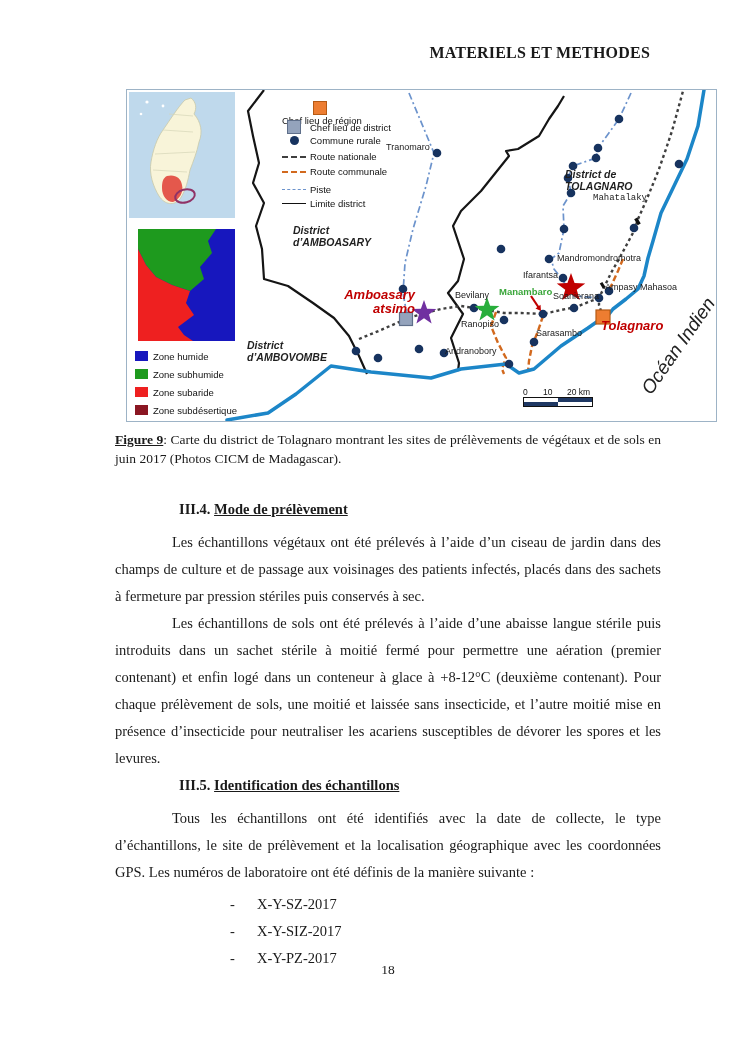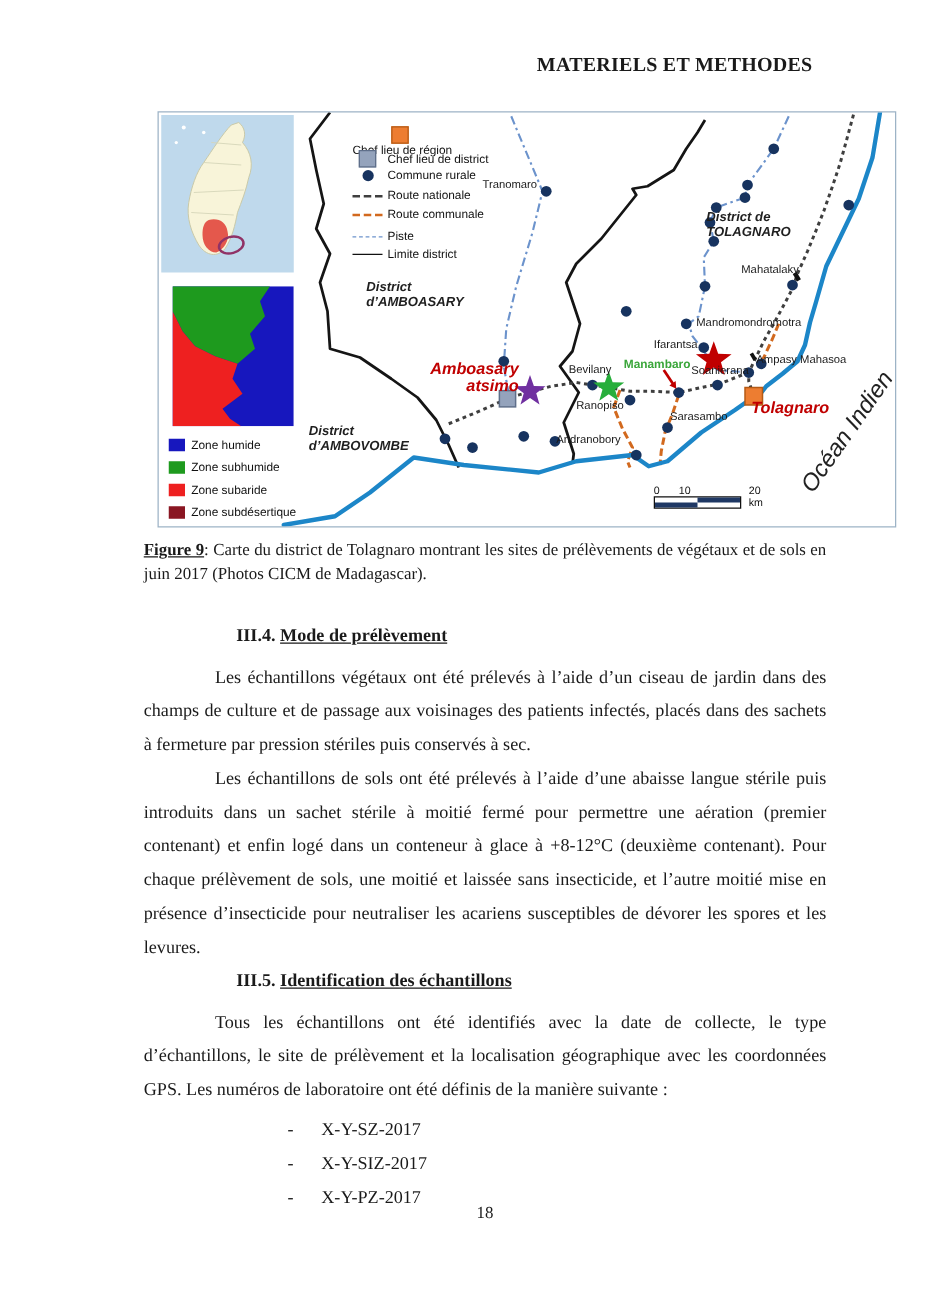--- a/index.html
+++ b/index.html
@@ -33,29 +33,29 @@
   .map-label{position:absolute;font-size:9px;color:#1a1a1a;white-space:nowrap;}
   .district-label{position:absolute;font-size:10.5px;font-weight:bold;font-style:italic;color:#1f1f1f;
                   text-align:left;line-height:12px;white-space:nowrap;}
   .red-label{position:absolute;font-size:13px;font-weight:bold;font-style:italic;color:#C00000;
              text-align:right;line-height:14px;white-space:nowrap;}
   .green-label{position:absolute;font-size:9.5px;font-weight:bold;color:#3AA63A;white-space:nowrap;}
   .ocean-label{position:absolute;font-size:19px;font-style:italic;color:#222;transform:rotate(-55deg);white-space:nowrap;}
   .scale{position:absolute;left:388px;top:297px;width:90px;font-size:8.5px;color:#111;}
   .scale-ticks{position:relative;height:10px;}
   .scale-ticks span{position:absolute;top:0;}
-  .st0{left:8px;} .st1{left:28px;} .st2{left:52px;margin-left:32px;}
+  .st0{left:8px;} .st1{left:28px;} .st2{left:52px;}
   .scale-bar{position:relative;margin-left:8px;width:68px;height:8px;border:1px solid #111;background:#fff;}
   .sb-seg{position:absolute;background:#1F3864;}
   .sb-a{left:0;top:4px;width:34px;height:4px;}
   .sb-b{left:34px;top:0;width:34px;height:4px;}
   
   .caption{position:absolute;left:115px;top:430px;width:546px;font-size:13.5px;line-height:19px;text-align:justify;}
   .cap-label{font-weight:bold;text-decoration:underline;}
-  .heading{position:absolute;left:132px;width:546px;font-size:14.5px;font-weight:bold;padding-left:57px;}
+  .heading{position:absolute;left:122px;width:546px;font-size:14.5px;font-weight:bold;padding-left:57px;}
   .h4{top:501px;} .h5{top:777px;}
   .heading .h-title{text-decoration:underline;}
   .para{position:absolute;left:115px;width:546px;font-size:14.5px;line-height:27px;text-align:justify;text-indent:57px;}
   .p1{top:529px;} .p2{top:610px;} .p3{top:805px;}
   .list{position:absolute;left:230px;top:891px;font-size:14.5px;line-height:27px;}
   .list-row{display:flex;}
   .list-marker{width:27px;flex:0 0 auto;}
   .page-number{position:absolute;left:115px;top:962px;width:546px;text-align:center;font-size:13.5px;}
 </style>
 </head>
@@ -207,21 +207,21 @@
         </div>
       <div class="site-row" style="top:101px;">
           <span class="site-icon">
             <span class="ln ln-lim"></span>
           </span>
           <span class="site-label">Limite district</span>
         </div>
     </div>
 
     <span class="map-label" style="left:259px;top:52px;">Tranomaro</span>
-    <span class="map-label" style="left:466px;top:120px;">Mahatalaky</span>
+    <span class="map-label" style="left:466px;top:103px;font-family:Liberation Mono, monospace;">Mahatalaky</span>
     <span class="map-label" style="left:430px;top:163px;">Mandromondromotra</span>
     <span class="map-label" style="left:396px;top:180px;">Ifarantsa</span>
     <span class="map-label" style="left:478px;top:192px;">Ampasy Mahasoa</span>
     <span class="map-label" style="left:328px;top:200px;">Bevilany</span>
     <span class="map-label" style="left:426px;top:201px;">Soanierana</span>
     <span class="map-label" style="left:334px;top:229px;">Ranopiso</span>
     <span class="map-label" style="left:409px;top:238px;">Sarasambo</span>
     <span class="map-label" style="left:318px;top:256px;">Andranobory</span>
 
     <div class="district-label" style="left:166px;top:134px;width:100px;">

